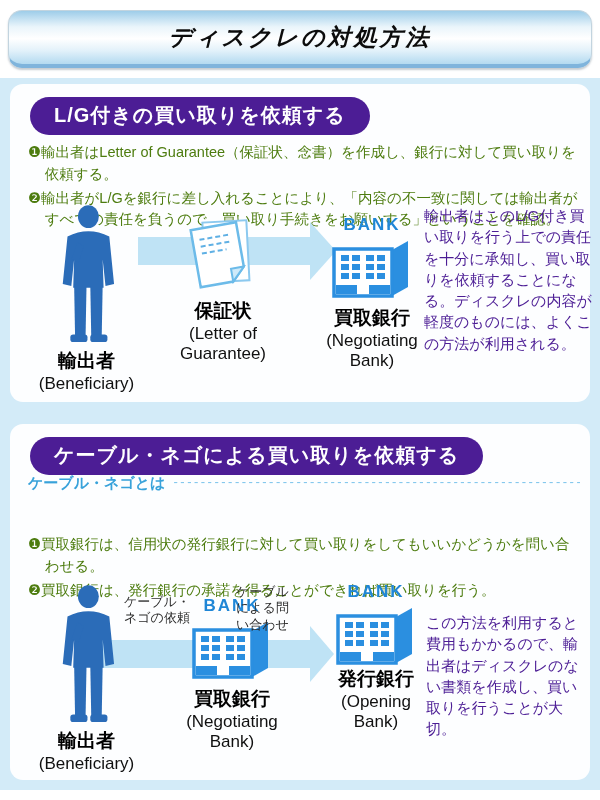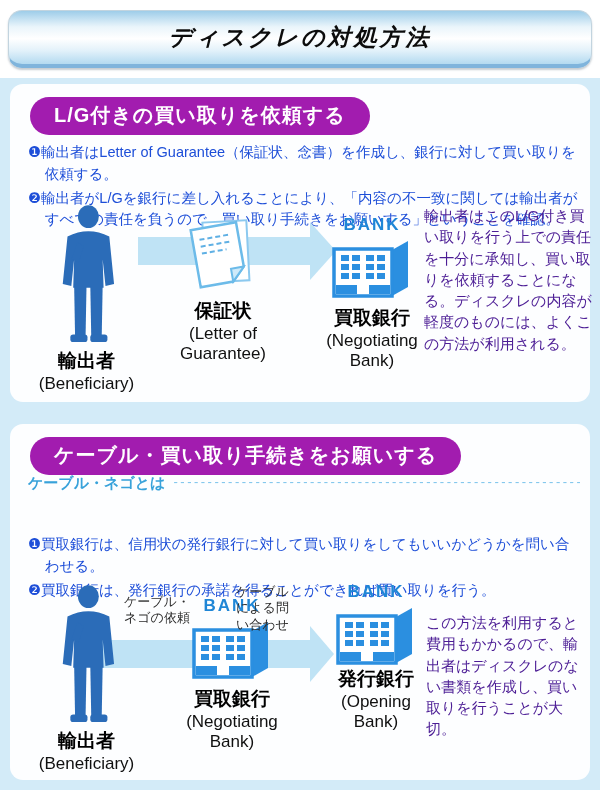--- a/index.html
+++ b/index.html
@@ -29,30 +29,30 @@
   .banner-title { font-size:23px; font-weight:bold; letter-spacing:3px; color:#0c0c0c;font-style:italic; }
   
   .panel {
     position:absolute; left:10px; width:580px;
     background:#fdfeff; border-radius:13px;
   }
   #panel-lg   { top:84px;  height:318px; }
   #panel-cable{ top:424px; height:356px; }
   .pill {
     position:absolute; left:20px; top:13px;
-    background:#a21caf; color:#ffffff;
+    background:#4c1d95; color:#ffffff;
     font-size:20px; font-weight:bold; letter-spacing:1px;
     padding:5px 24px 6px; border-radius:20px;
     white-space:nowrap;
   }
   .bullets { position:absolute; left:18px; width:552px; }
   #bullets-lg    { top:58px; }
   #bullets-cable { top:110px; }
   .bullet {
-    font-size:14.5px; line-height:1.5; color:#1d4ed8;
+    font-size:14.5px; line-height:1.5; color:#4d7c0f;
     padding-left:1.15em; text-indent:-1.15em; margin-bottom:2px;
   }
   
   .def-row {
     position:absolute; left:18px; top:50px; width:552px;
     display:flex; align-items:flex-start; overflow:hidden;
   }
   .def-title { color:#38a2da; font-size:15px; font-weight:bold; white-space:nowrap; margin-right:8px; }
   .def-dashes { color:#7cc4ec; font-size:13px; letter-spacing:2.5px; white-space:nowrap; overflow:hidden; flex:1; }
   .def-text {
@@ -159,21 +159,21 @@
   </svg>
   <span class="jp-label" style="margin-top:6px;">買取銀行</span>
   <span class="en-label">(Negotiating
 Bank)</span>
 </div>
 
 <div class="side-note" style="left:424px; top:205px; width:168px;">輸出者はこのL/G付き買い取りを行う上での責任を十分に承知し、買い取りを依頼することになる。ディスクレの内容が軽度のものには、よくこの方法が利用される。</div>
 
 <div class="panel" id="panel-cable">
   <div class="pill">
-    <span>ケーブル・買い取り手続きをお願いする</span>
+    <span>ケーブル・ネゴによる買い取りを依頼する</span>
   </div>
   <div class="def-row">
     <span class="def-title">ケーブル・ネゴとは</span>
     <span class="def-dashes">------------------------------------------------------------</span>
   </div>
   <div class="bullets" id="bullets-cable">
     <div class="bullet">❶買取銀行は、信用状の発行銀行に対して買い取りをしてもいいかどうかを問い合わせる。</div>
     <div class="bullet">❷買取銀行は、発行銀行の承諾を得ることができれば買い取りを行う。</div>
   </div>
 </div>

